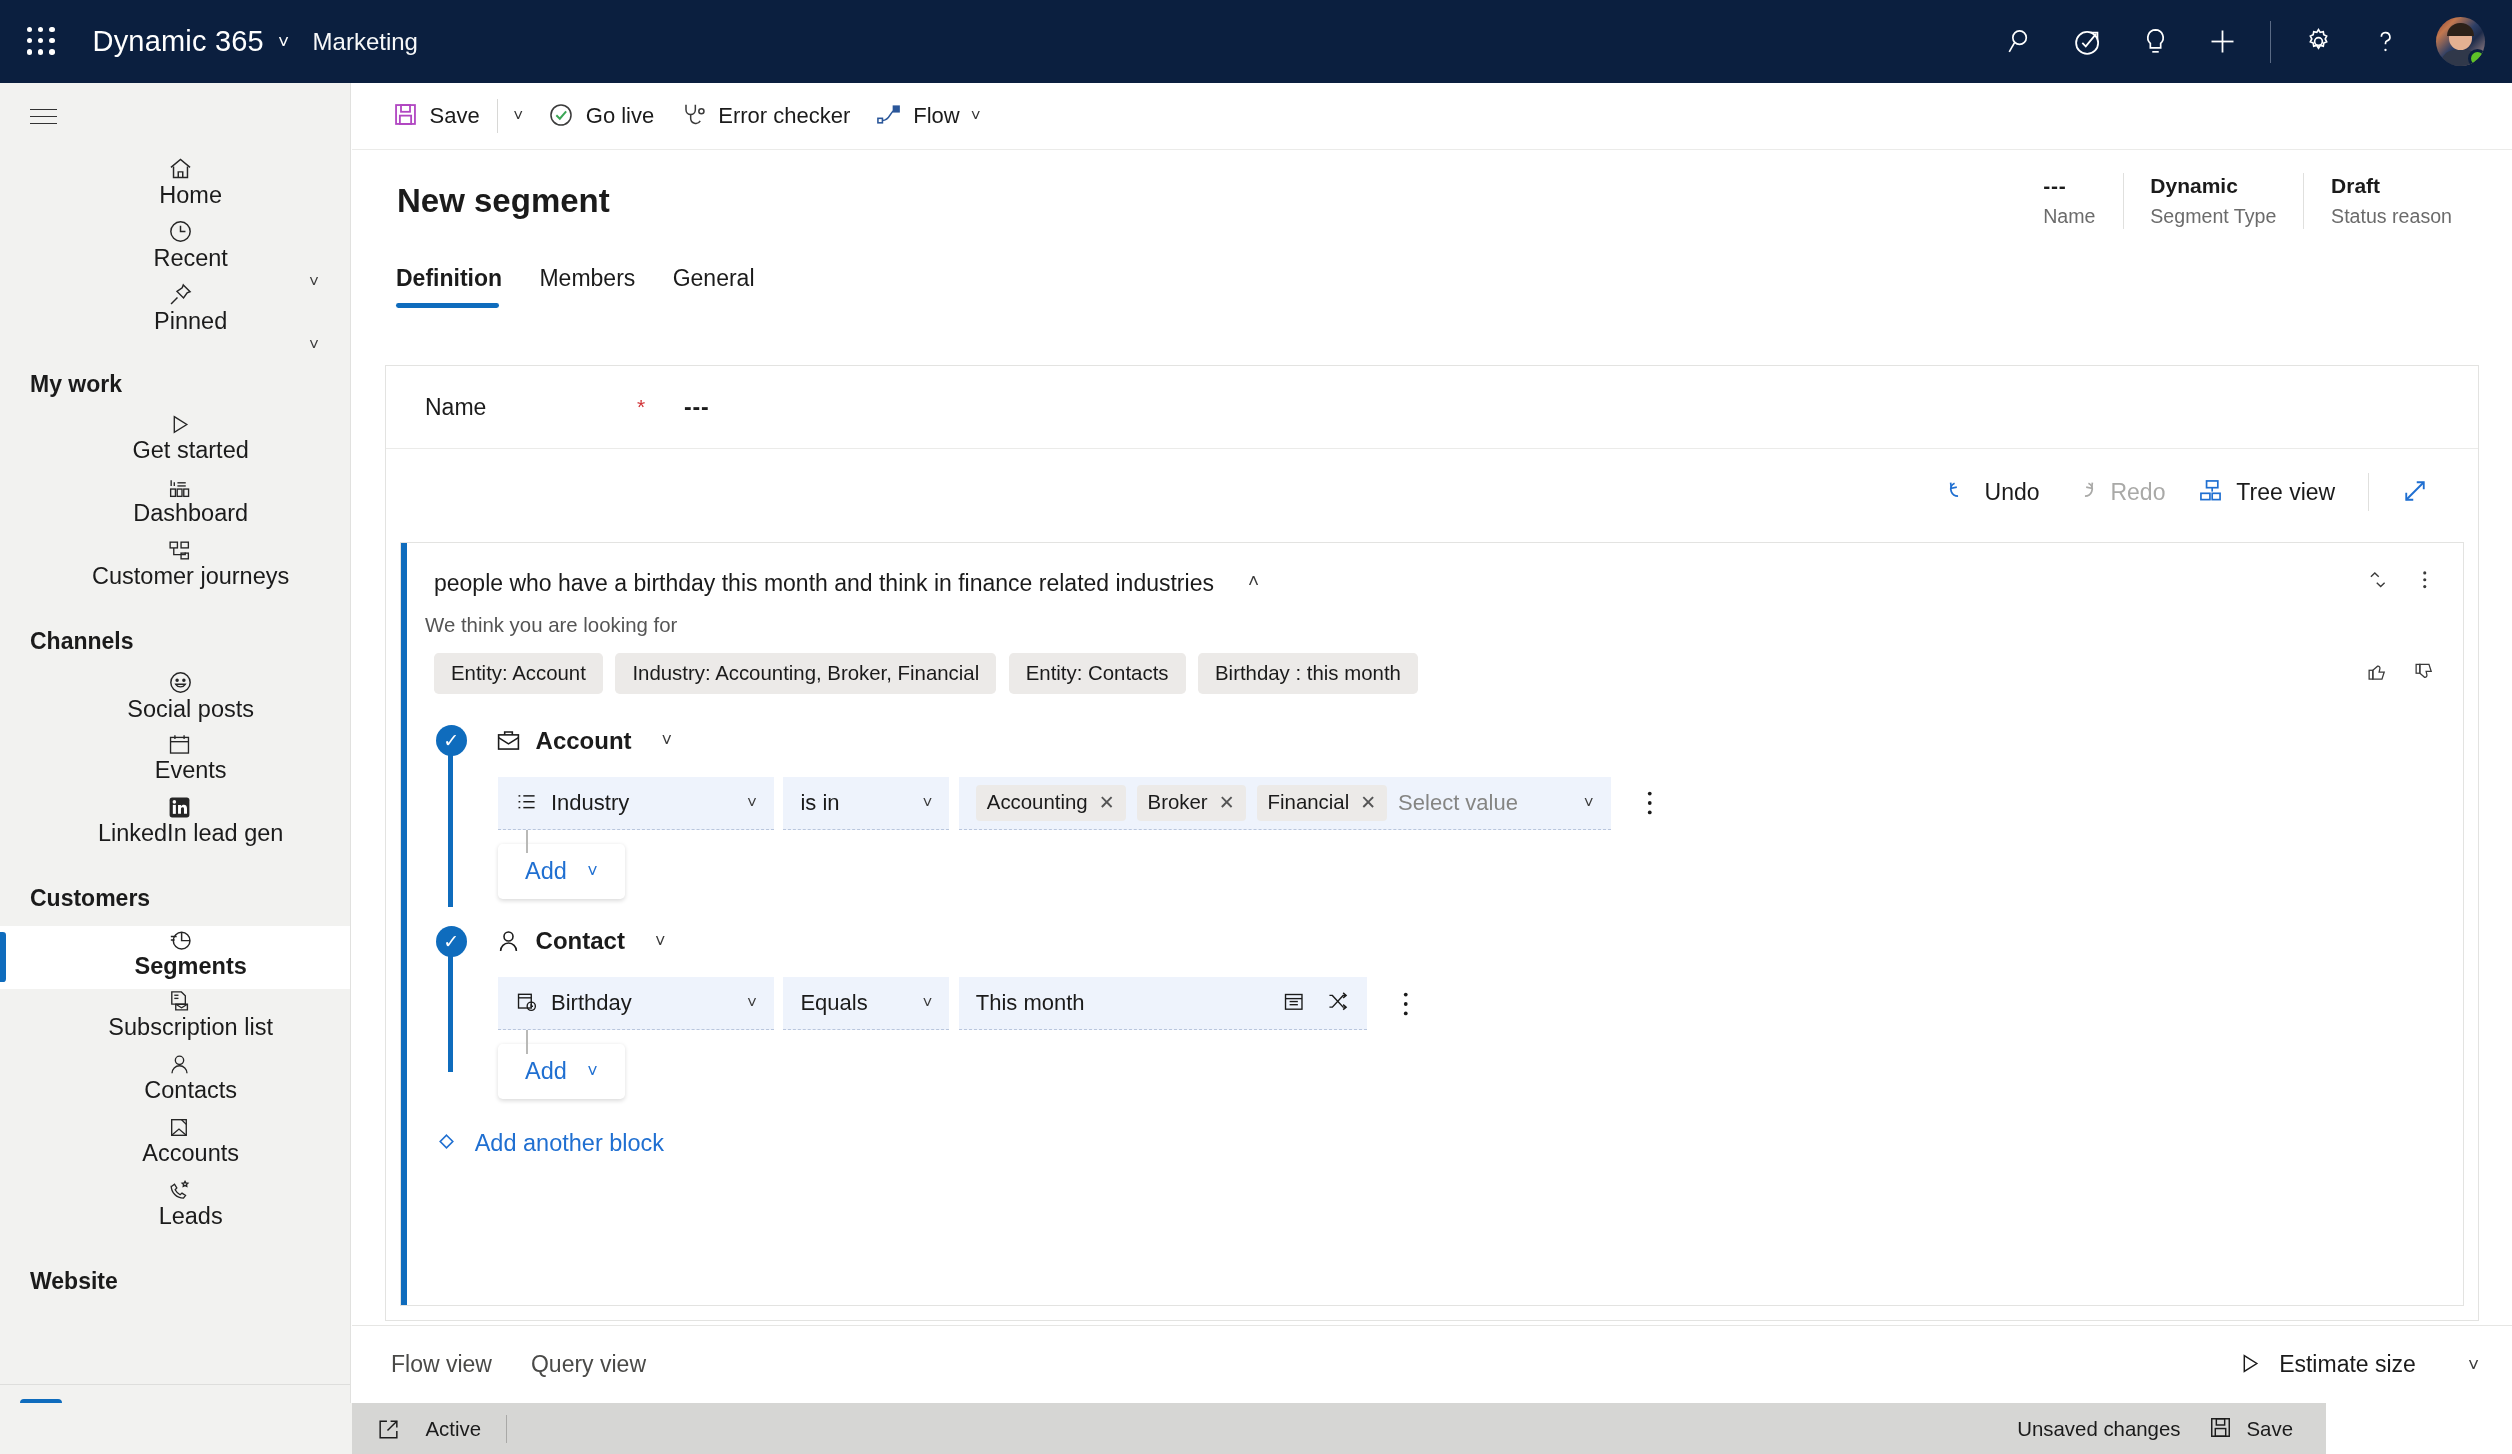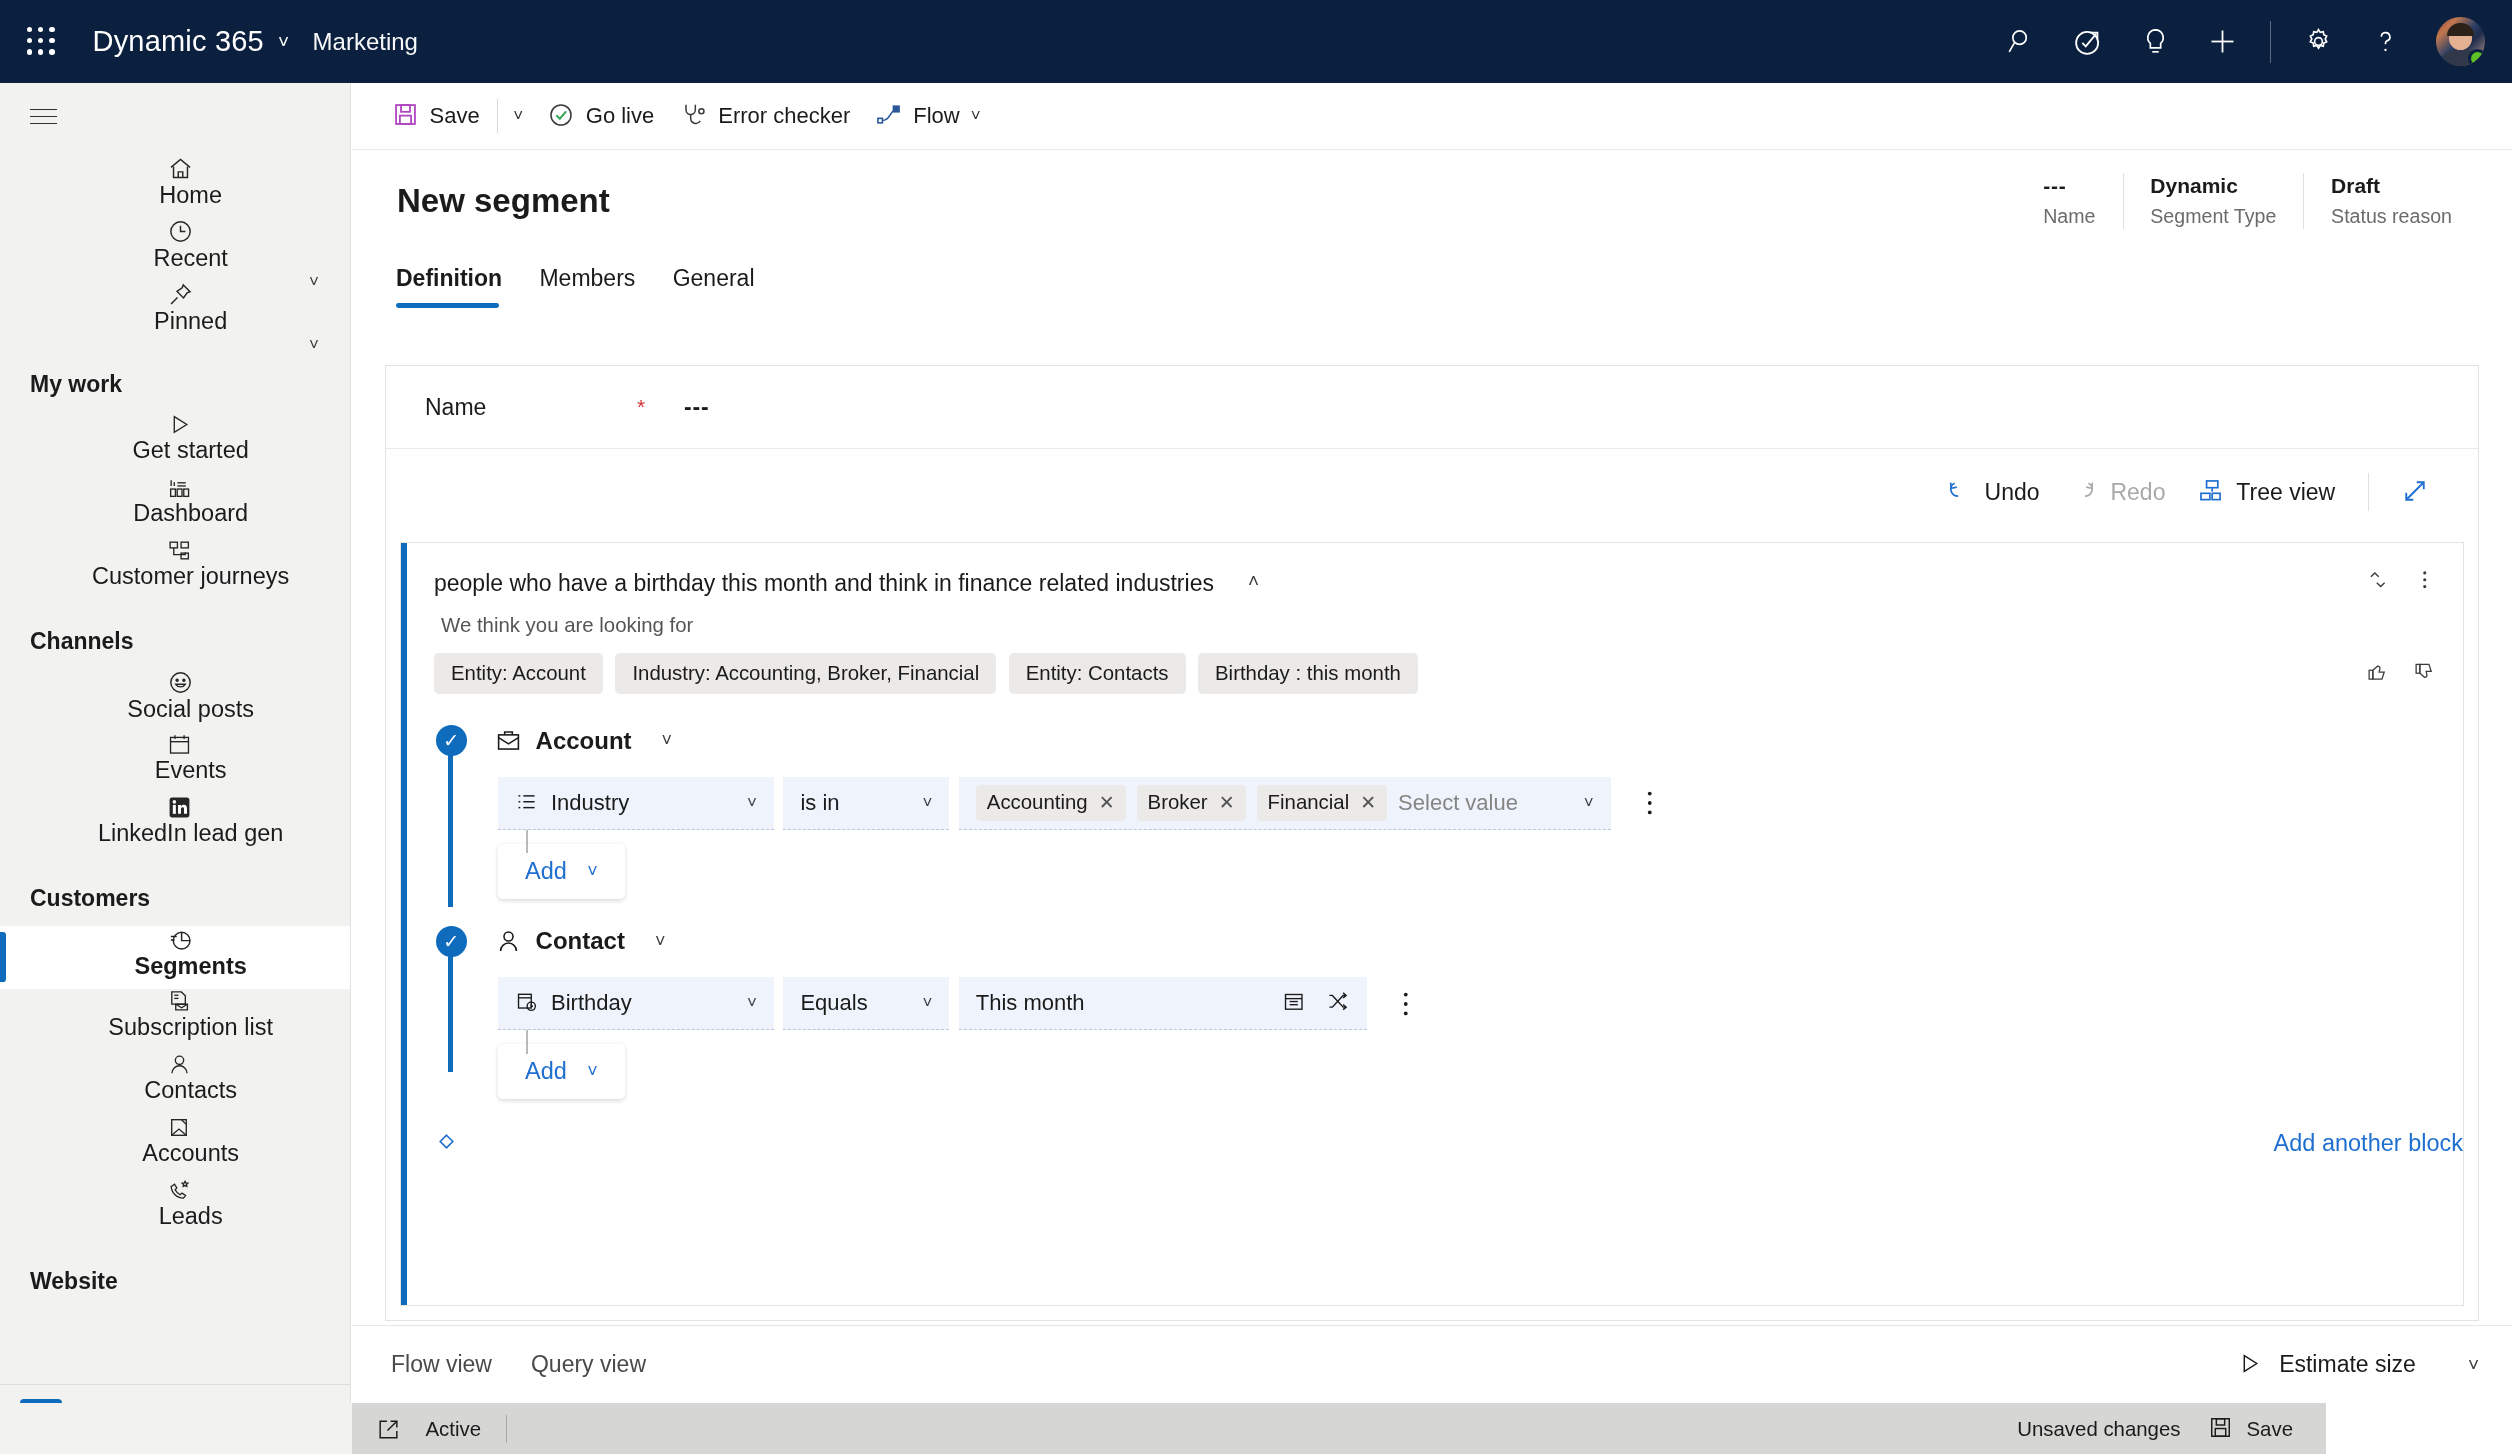--- a/index.html
+++ b/index.html
@@ -112,21 +112,21 @@
 
   
   .builder { position:absolute; left:14px; right:14px; top:176px; bottom: 14px;
     border:0.8px solid #e3e3e1; background:#fff; overflow:hidden; }
   .nlq-block { border-left: 6.3px solid #0f6cbd; padding: 0; position:relative; height: 100%; }
   .nlq-head { display:flex; align-items:flex-start; padding: 27px 0 0 27px; }
   .nlq-text { font-size: 23px; color:#1b1b1b; }
   .nlq-collapse { margin-left: 34px; font-size: 19px; color:#3b3b3b; cursor:pointer; }
   .nlq-actions { position:absolute; right: 27px; top: 25px; display:flex; align-items:center; gap: 23.5px; }
   .nlq-actions .ic { cursor:pointer; color:#3b3b3b; }
-  .sugg-label { font-size: 20.4px; color:#555; padding: 17px 0 0 34px; }
+  .sugg-label { font-size: 20.4px; color:#555; padding: 17px 0 0 18px; }
   .chips { display:flex; align-items:center; gap: 12.5px; padding: 15.7px 0 0 27px; position:relative; }
   .chip { background:#eceae8; border-radius: 4.7px; font-size: 20.4px; color:#1b1b1b; padding: 9.4px 17px; }
   .feedback { position:absolute; right: 27px; display:flex; gap: 23.5px; }
   .feedback .ic { cursor:pointer; color:#3b3b3b; }
 
   .entity-block { margin-top: 31px; position: relative; padding-left: 27px; }
   .rail { position:absolute; left: 41px; top: 20.4px; bottom: -7.8px; width: 4.7px; background:#0f6cbd; }
   .ent-head { display:flex; align-items:center; position:relative; z-index:2; }
   .check-dot { width: 31px; height: 31px; border-radius:50%; background:#0f6cbd; color:#fff;
     display:flex; align-items:center; justify-content:center; font-size:19px; margin-left: 1.6px; cursor:pointer;}
@@ -150,21 +150,21 @@
     line-height: .55; text-align:center; width: 23.5px;}
   .val-icons { margin-left:auto; display:flex; align-items:center; gap: 20.4px; }
 
   .add-wrap { margin: 14px 0 0 64px; position: relative; }
   .add-stem { position:absolute; left: 28px; top: -14px; height: 23.5px; width: 1.6px; background:#b9b9b7; }
   .add-btn { display:inline-flex; align-items:center; background:#fff; border-radius:4.7px;
     box-shadow: 0 1.6px 4.7px rgba(0,0,0,.14); padding: 14px 27px; cursor:pointer; }
   .add-text { font-size: 23.5px; color:#1f6fd1; }
   .add-chev { font-size: 18px; color:#1f6fd1; margin-left: 20.4px; }
 
-  .add-block { display:flex; align-items:center; margin: 30px 0 0 27px; cursor:pointer;justify-content:space-between; }
+  .add-block { display:flex; align-items:center; margin: 30px 0 0 27px; cursor:pointer; }
   .add-block-text { font-size: 23.5px; color:#1f6fd1; margin-left: 15.7px; }
 
   
   .footer { position:absolute; left:352px; bottom: 52px; width: 2160px; height: 78px;
     background:#fff; border-top: 0.8px solid #e6e6e4; display:flex; align-items:center; padding-left: 39px; }
   .fview { font-size: 23px; color:#4a4a48; margin-right: 39px; cursor:pointer; }
   .footer-right { margin-left:auto; display:flex; align-items:center; padding-right: 33px; }
   .est { display:flex; align-items:center; cursor:pointer; padding: 0 19px; }
   .est-label { font-size: 23px; color:#1b1b1b; margin-left: 17px; }
   .est-chev { font-size: 19px; color:#3b3b3b; margin-left: 33px; cursor:pointer; }

